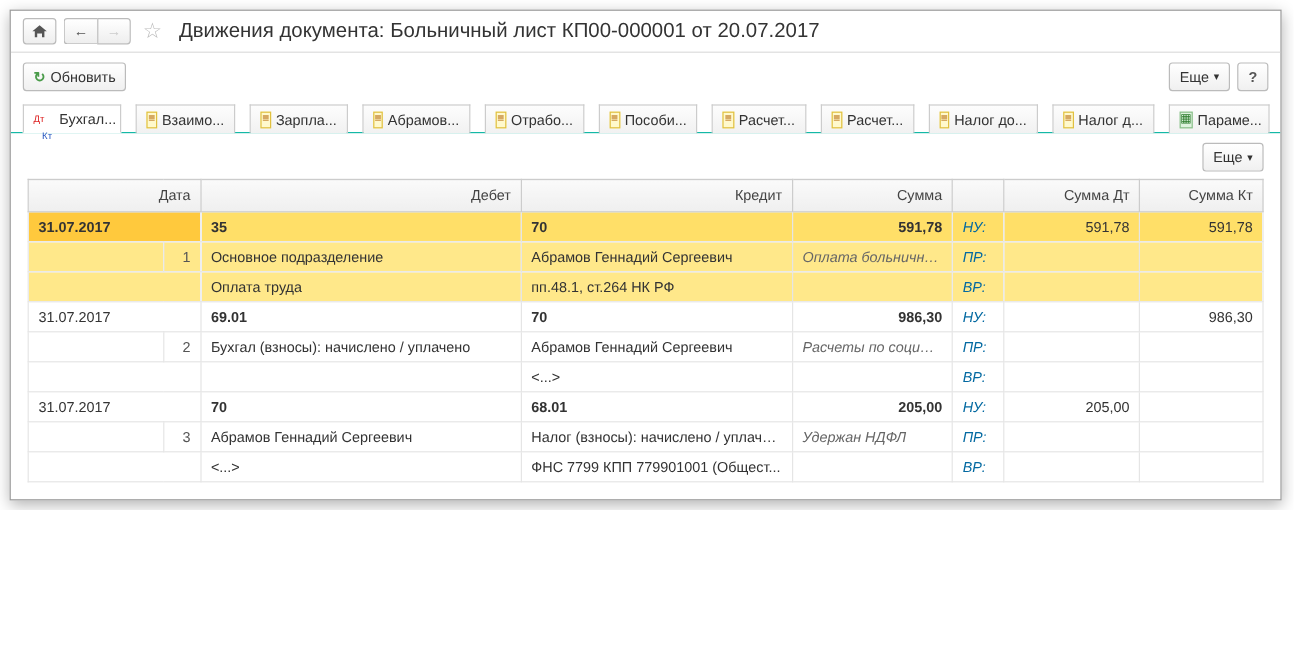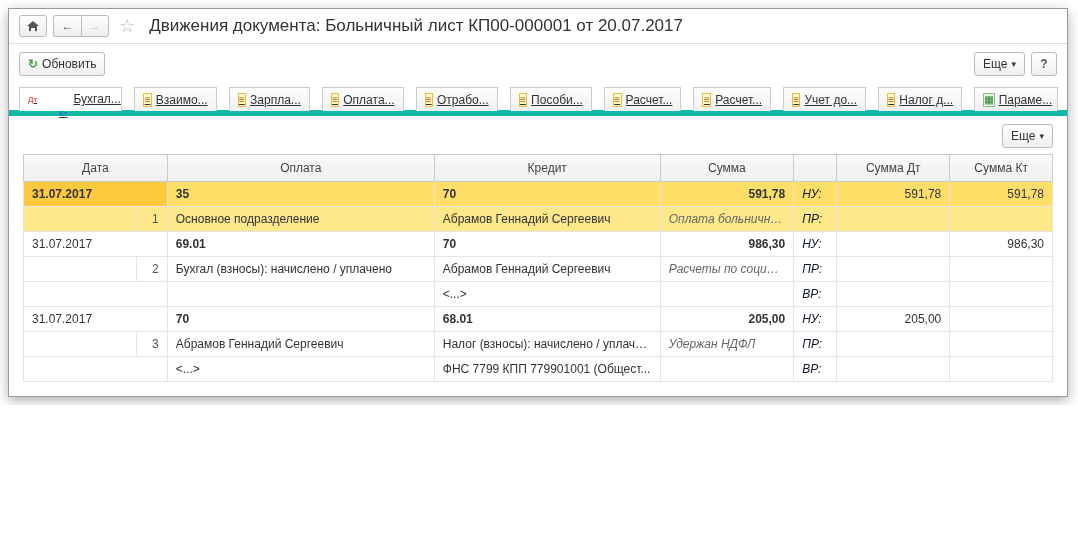--- a/index.html
+++ b/index.html
@@ -58,23 +58,22 @@
   gap:4px;
   height:24px;
   font-size:12px;
 }
 .btn .refresh-glyph { color:#4a9b4a; font-weight:bold; }
 .right-tools { display:flex; gap:6px; }
 .qmark { width:26px; justify-content:center; font-weight:bold; color:#555;}
 .tabs {
   display:flex;
   padding: 0 10px;
-  border-bottom:6px solid #14b8a6;
+  border-bottom:1px solid #14b8a6;
   gap:13px;
-  text-decoration:underline;
 }
 .tab {
   border:1px solid #ccc;
   border-bottom:none;
   background:linear-gradient(#fdfdfd,#f1f1f1);
   padding:4px 8px;
   margin-right:-1px;
   display:flex;
   align-items:center;
   gap:4px;
@@ -105,40 +104,40 @@
 }
 .gridwrap { padding:0 14px 14px; }
 table.grid {
   width:100%;
   border-collapse:collapse;
   table-layout:fixed;
 }
 .grid th {
   background:linear-gradient(#fafafa,#efefef);
   border:1px solid #ccc;
-  text-align:center;
+  text-align:right;
   padding:6px 8px;
   font-weight:normal;
   color:#444;
 }
 .grid td {
   border:1px solid #e5e5e5;
   padding:5px 8px;
   vertical-align:top;
   overflow:hidden;
   text-overflow:ellipsis;
   white-space:nowrap;
 }
 .grid tr.hl td { background:#ffe88a; }
 .grid tr.hl-first td { background:#ffdf68; }
 .grid tr.hl-first td:first-child { background:#ffc93d; font-weight:bold;}
 .bold { font-weight:bold; }
 .right { text-align:right; }
 .italic { font-style:italic; color:#666; }
-.muted { color:#0f172a; font-style:italic;}
+.muted { color:#0369a1; font-style:italic;}
 .rownum { text-align:right; color:#555;}
 col.c-date{width:110px;}
 col.c-num{width:30px;}
 col.c-deb{width:260px;}
 col.c-cred{width:220px;}
 col.c-sum{width:130px;}
 col.c-flag{width:42px;}
 col.c-dt{width:110px;}
 col.c-kt{width:100px;}
 </style>
@@ -172,55 +171,55 @@
         <span style="font-size:9px;">▾</span>
       </div>
       <div class="btn qmark">?</div>
     </div>
   </div>
 
   <div class="tabs" id="tabstrip">
       <div class="tab active">
         <span class="tab-ico dtkt" style="line-height:7px;font-size:8px;">
           <span class="dt">Дт</span>
-          <span class="kt" style="position:relative;top:14px;left:-2px;margin-left:24px;">Кт</span>
+          <span class="kt" style="position:relative;top:14px;left:-2px;">Кт</span>
         </span>
         <span>Бухгал...</span>
       </div>
       <div class="tab">
         <span class="tab-ico">≡</span>
         <span>Взаимо...</span>
       </div>
       <div class="tab">
         <span class="tab-ico">≡</span>
         <span>Зарпла...</span>
       </div>
       <div class="tab">
         <span class="tab-ico">≡</span>
-        <span>Оплата...</span>
+        <span>Абрамов...</span>
       </div>
       <div class="tab">
         <span class="tab-ico">≡</span>
         <span>Отрабо...</span>
       </div>
       <div class="tab">
         <span class="tab-ico">≡</span>
         <span>Пособи...</span>
       </div>
       <div class="tab">
         <span class="tab-ico">≡</span>
         <span>Расчет...</span>
       </div>
       <div class="tab">
         <span class="tab-ico">≡</span>
         <span>Расчет...</span>
       </div>
       <div class="tab">
         <span class="tab-ico">≡</span>
-        <span>Учет до...</span>
+        <span>Налог до...</span>
       </div>
       <div class="tab">
         <span class="tab-ico">≡</span>
         <span>Налог д...</span>
       </div>
       <div class="tab">
         <span class="tab-ico table">▦</span>
         <span>Параме...</span>
       </div>
     </div>
@@ -240,21 +239,21 @@
           <col class="c-deb">
           <col class="c-cred">
         <col class="c-sum">
           <col class="c-flag">
           <col class="c-dt">
           <col class="c-kt">
       </colgroup>
       <thead>
         <tr>
           <th colspan="2">Дата</th>
-          <th>Оплата</th>
+          <th>Дебет</th>
           <th>Кредит</th>
           <th>Сумма</th>
           <th></th>
           <th class="right">Сумма Дт</th>
           <th class="right">Сумма Кт</th>
         </tr>
       </thead>
       <tbody id="grid-body">
           <tr class="hl-first">
             <td colspan="2">31.07.2017</td>
@@ -268,20 +267,29 @@
           <tr class="hl">
             <td></td>
             <td class="rownum">1</td>
             <td>Основное подразделение</td>
             <td>Абрамов Геннадий Сергеевич</td>
             <td class="italic">Оплата больничного з...</td>
             <td class="muted">ПР:</td>
             <td></td>
             <td></td>
           </tr>
+          <tr class="hl">
+            <td colspan="2"></td>
+            <td>Оплата труда</td>
+            <td>пп.48.1, ст.264 НК РФ</td>
+            <td></td>
+            <td class="muted">ВР:</td>
+            <td></td>
+            <td></td>
+          </tr>
           <tr class="">
             <td colspan="2">31.07.2017</td>
             <td class="bold">69.01</td>
             <td class="bold">70</td>
             <td class="bold right">986,30</td>
             <td class="muted">НУ:</td>
             <td class="right"></td>
             <td class="right">986,30</td>
           </tr>
           <tr class="">

